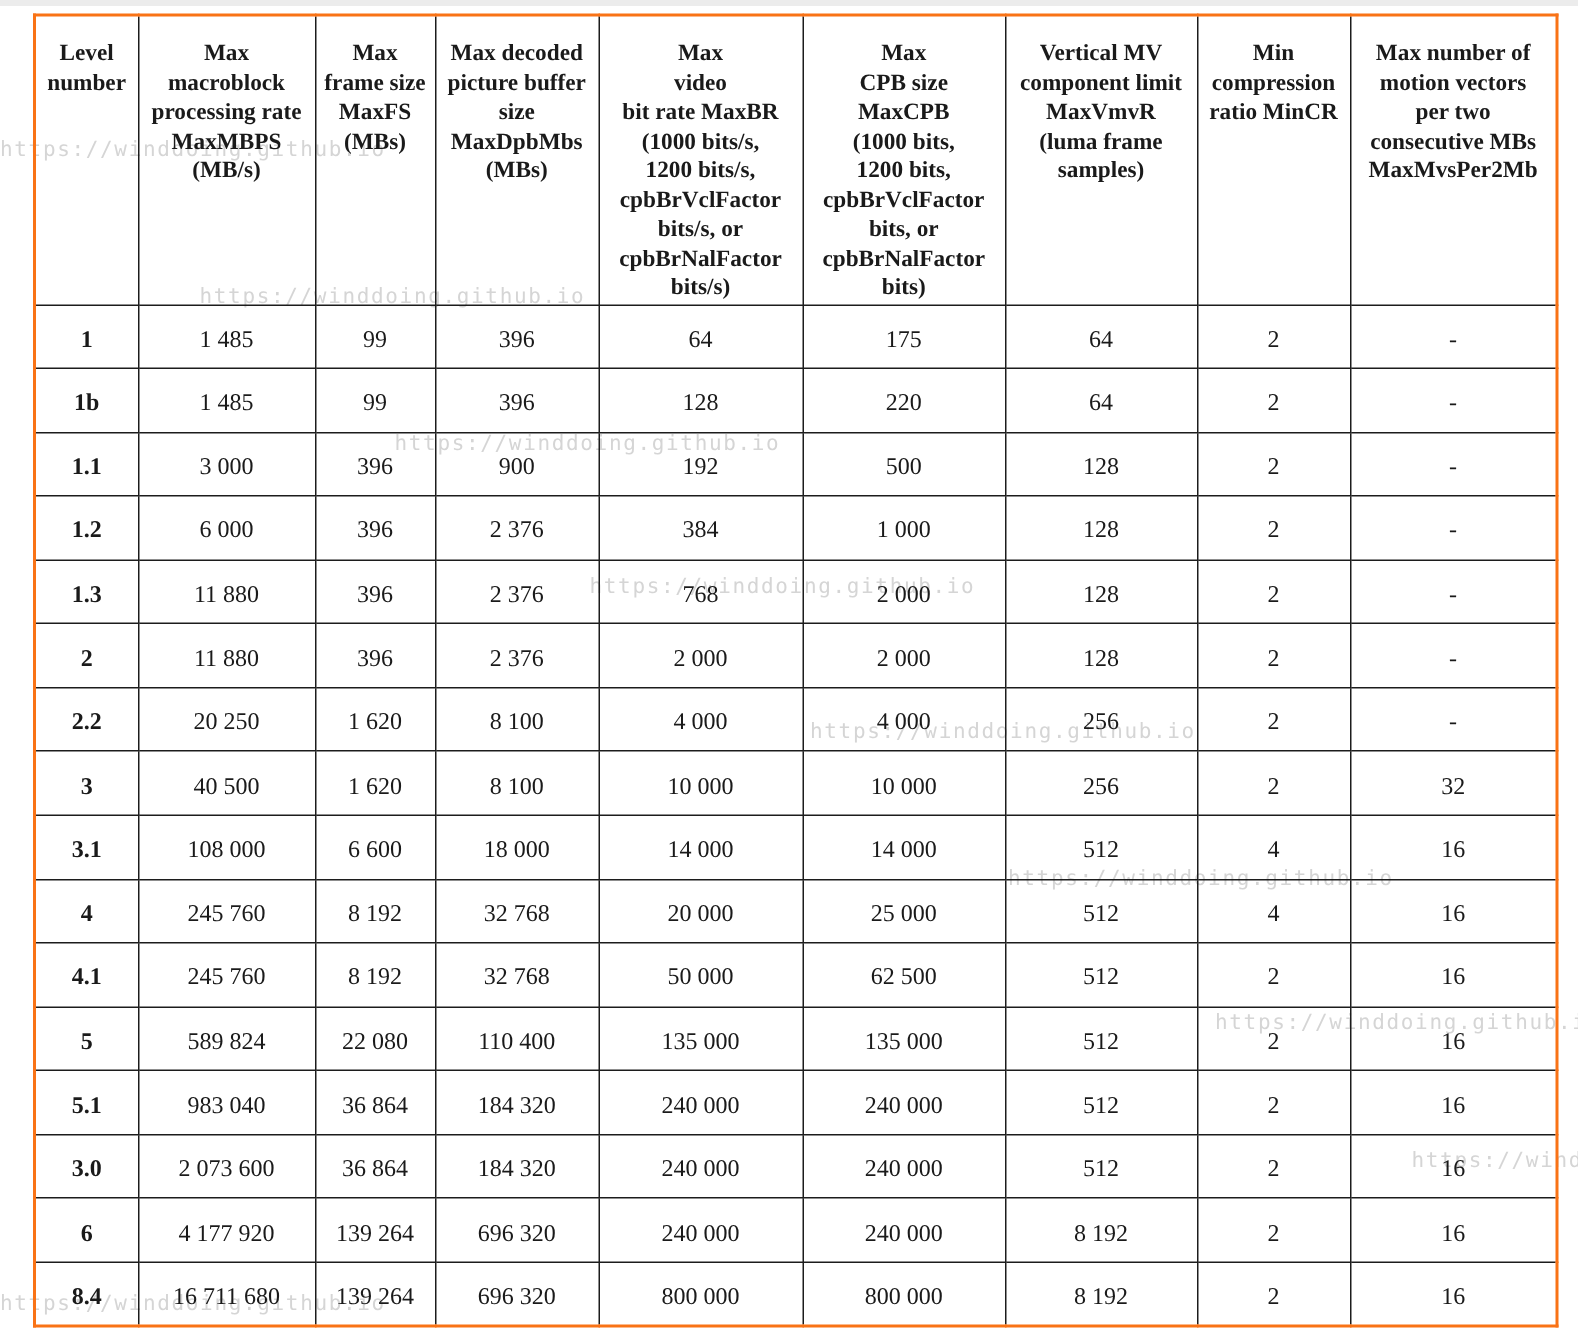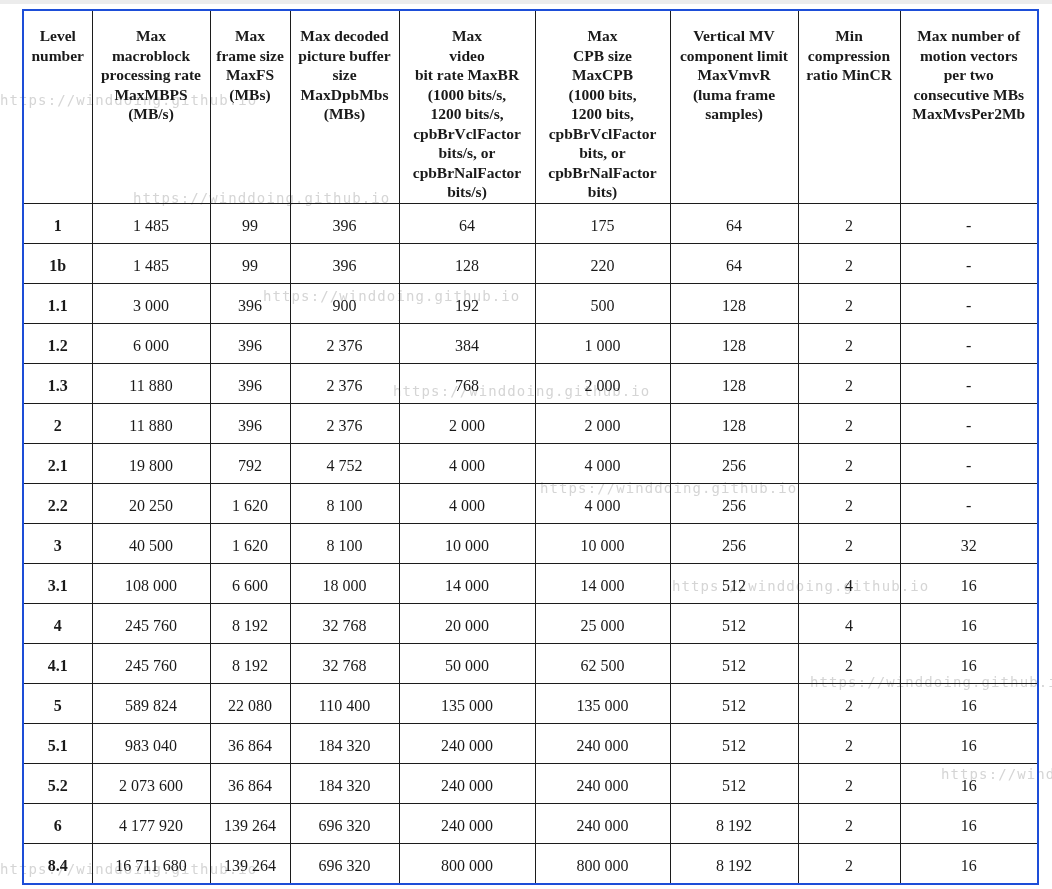--- a/index.html
+++ b/index.html
@@ -41,21 +41,21 @@
     background: transparent;
     z-index: 2;
   }
   table.levels-table th,
   table.levels-table td {
     border: 1.5px solid #1c1c1c;
     text-align: center;
     background: transparent;
     overflow: hidden;
   }
-  table.levels-table { border: 2px solid #1d4ed8; }
+  table.levels-table { border: 2px solid #f97316; }
   thead tr { height: 191px; }
   tbody tr { height: 34px; }
   th {
     font-weight: bold;
     font-size: 15.5px;
     line-height: 19.5px;
     vertical-align: top;
     padding-top: 15px;
     white-space: pre-line;
   }
@@ -207,31 +207,20 @@
         <td>11 880</td>
         <td>396</td>
         <td>2 376</td>
         <td>2 000</td>
         <td>2 000</td>
         <td>128</td>
         <td>2</td>
         <td>-</td>
       </tr>
       <tr>
-        <td class="level">2.1</td>
-        <td>19 800</td>
-        <td>792</td>
-        <td>4 752</td>
-        <td>4 000</td>
-        <td>4 000</td>
-        <td>256</td>
-        <td>2</td>
-        <td>-</td>
-      </tr>
-      <tr>
         <td class="level">2.2</td>
         <td>20 250</td>
         <td>1 620</td>
         <td>8 100</td>
         <td>4 000</td>
         <td>4 000</td>
         <td>256</td>
         <td>2</td>
         <td>-</td>
       </tr>
@@ -295,21 +284,21 @@
         <td>983 040</td>
         <td>36 864</td>
         <td>184 320</td>
         <td>240 000</td>
         <td>240 000</td>
         <td>512</td>
         <td>2</td>
         <td>16</td>
       </tr>
       <tr>
-        <td class="level">5.2</td>
+        <td class="level">3.0</td>
         <td>2 073 600</td>
         <td>36 864</td>
         <td>184 320</td>
         <td>240 000</td>
         <td>240 000</td>
         <td>512</td>
         <td>2</td>
         <td>16</td>
       </tr>
       <tr>

